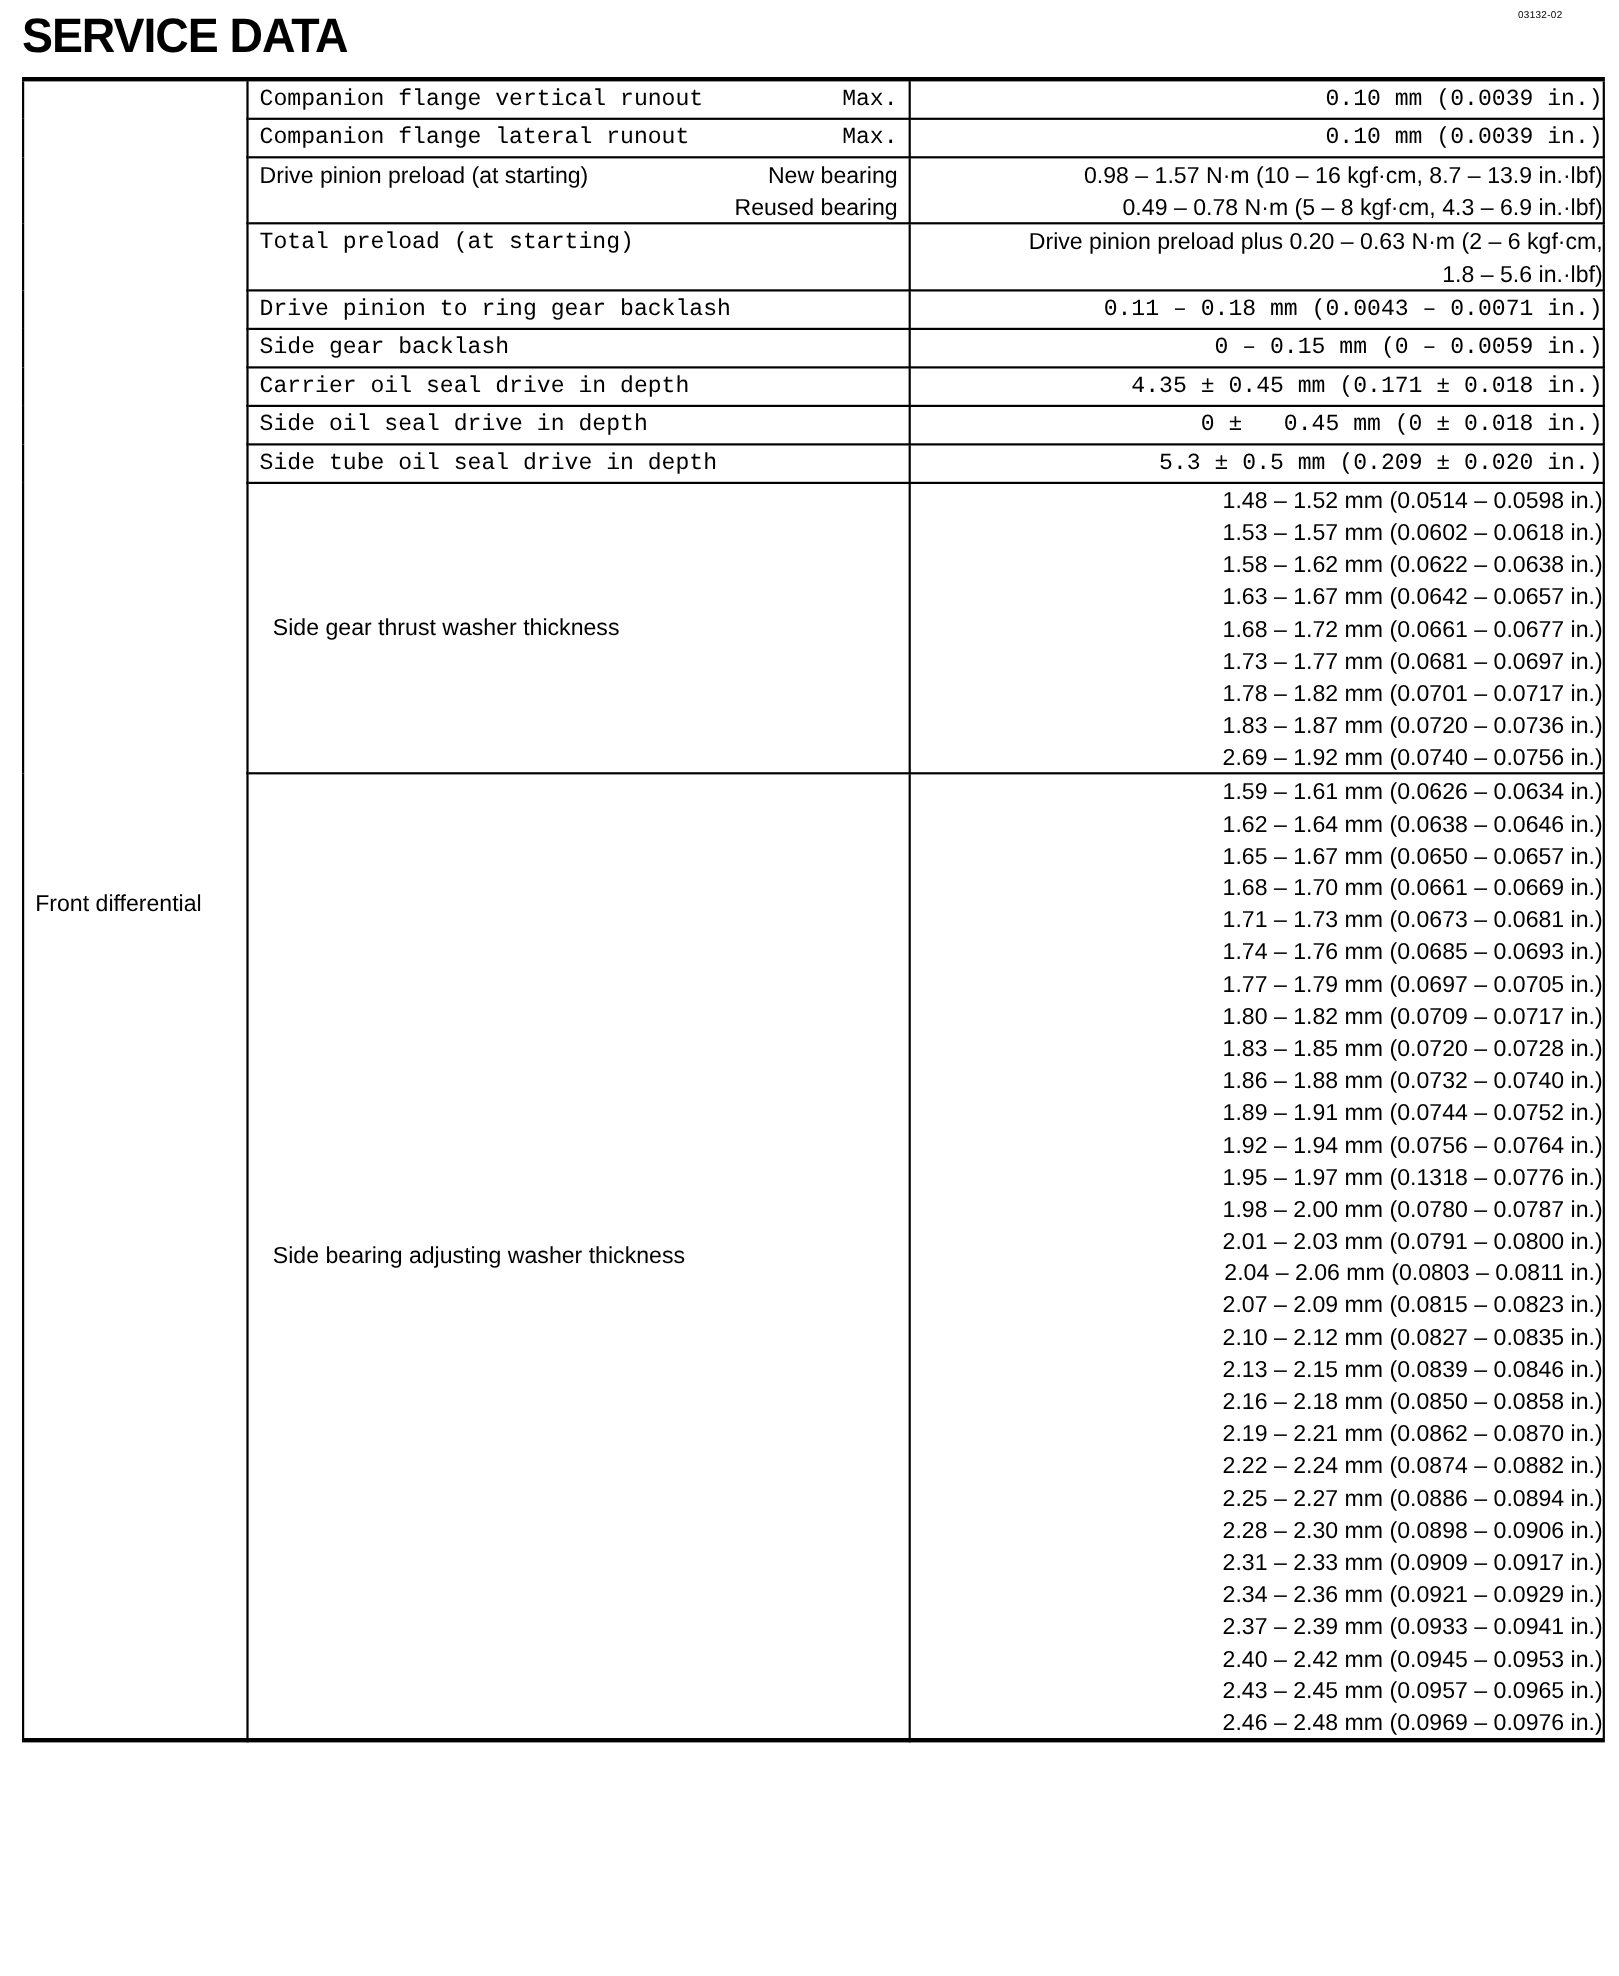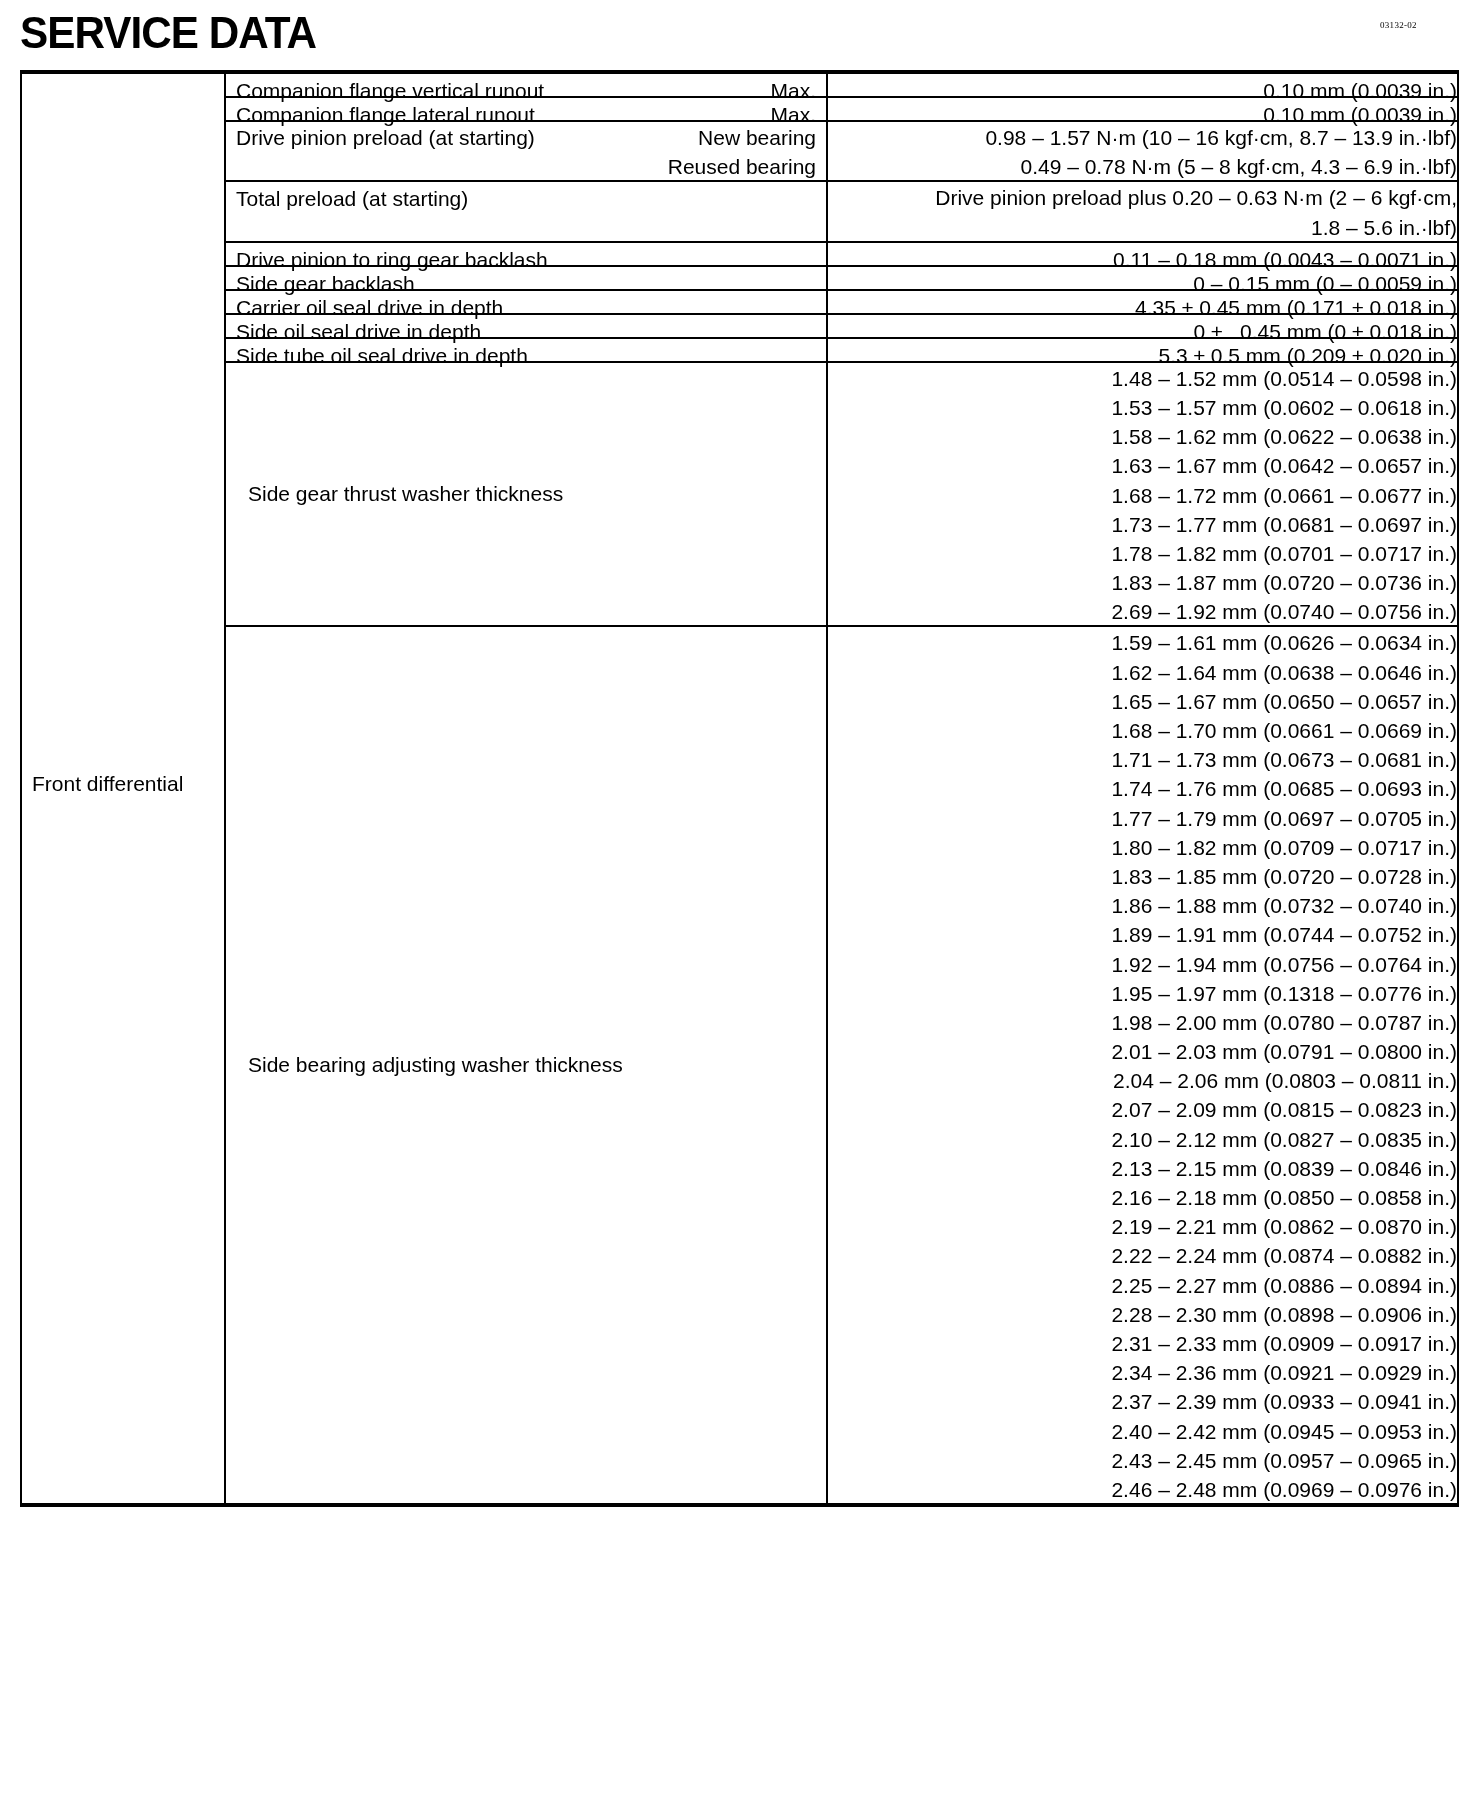--- a/index.html
+++ b/index.html
@@ -1,31 +1,31 @@
 <!DOCTYPE html>
 <html><head>
 <meta charset="utf-8">
 <style>
   html, body { margin: 0; padding: 0; background: #ffffff; }
   body { width: 1472px; height: 1796px; position: relative; overflow: hidden;
          font-family: "Liberation Sans", sans-serif; color: #000; }
-  .doc-code { position: absolute; top: 20px; left: 1380px; font-size: 9px; letter-spacing: 0.3px; font-family: Liberation Serif, serif; }
+  .doc-code { position: absolute; top: 8px; left: 1380px; font-size: 9px; letter-spacing: 0.3px; }
   .title { position: absolute; top: 8px; left: 20px; font-size: 44px; font-weight: bold;
            letter-spacing: -1px; transform: scaleX(0.96); transform-origin: left; }
   table.spec { position: absolute; top: 70px; left: 20px; width: 1437px;
                border-collapse: collapse; border-top: 4px solid #000; border-bottom: 4px solid #000;
                font-size: 21px; table-layout: fixed; }
   table.spec td { border: 2px solid #000; vertical-align: top; padding: 0; }
   col.c1 { width: 204px; }
   col.c2 { width: 602px; }
   col.c3 { width: 631px; }
   td.group { vertical-align: middle !important; padding-left: 10px !important; padding-bottom: 10px !important; }
   .item { display: flex; justify-content: space-between; padding: 0 10px 0 10px; }
   .item .sub { text-align: left; }
-  .line { height: 22px; line-height: 33px; white-space: nowrap; }
+  .line { height: 33px; line-height: 33px; white-space: nowrap; font-family: Liberation Mono, monospace; }
   .mline { height: 29.2px; line-height: 31px; white-space: nowrap; }
   td.val { padding-left: 10px !important; text-align: right; }
   td.mid { vertical-align: middle !important; }
   .tall-label { padding-left: 22px; }
 </style>
 </head>
 <body>
 
 <div class="doc-code">03132-02</div>
 <div class="title">SERVICE DATA</div>

